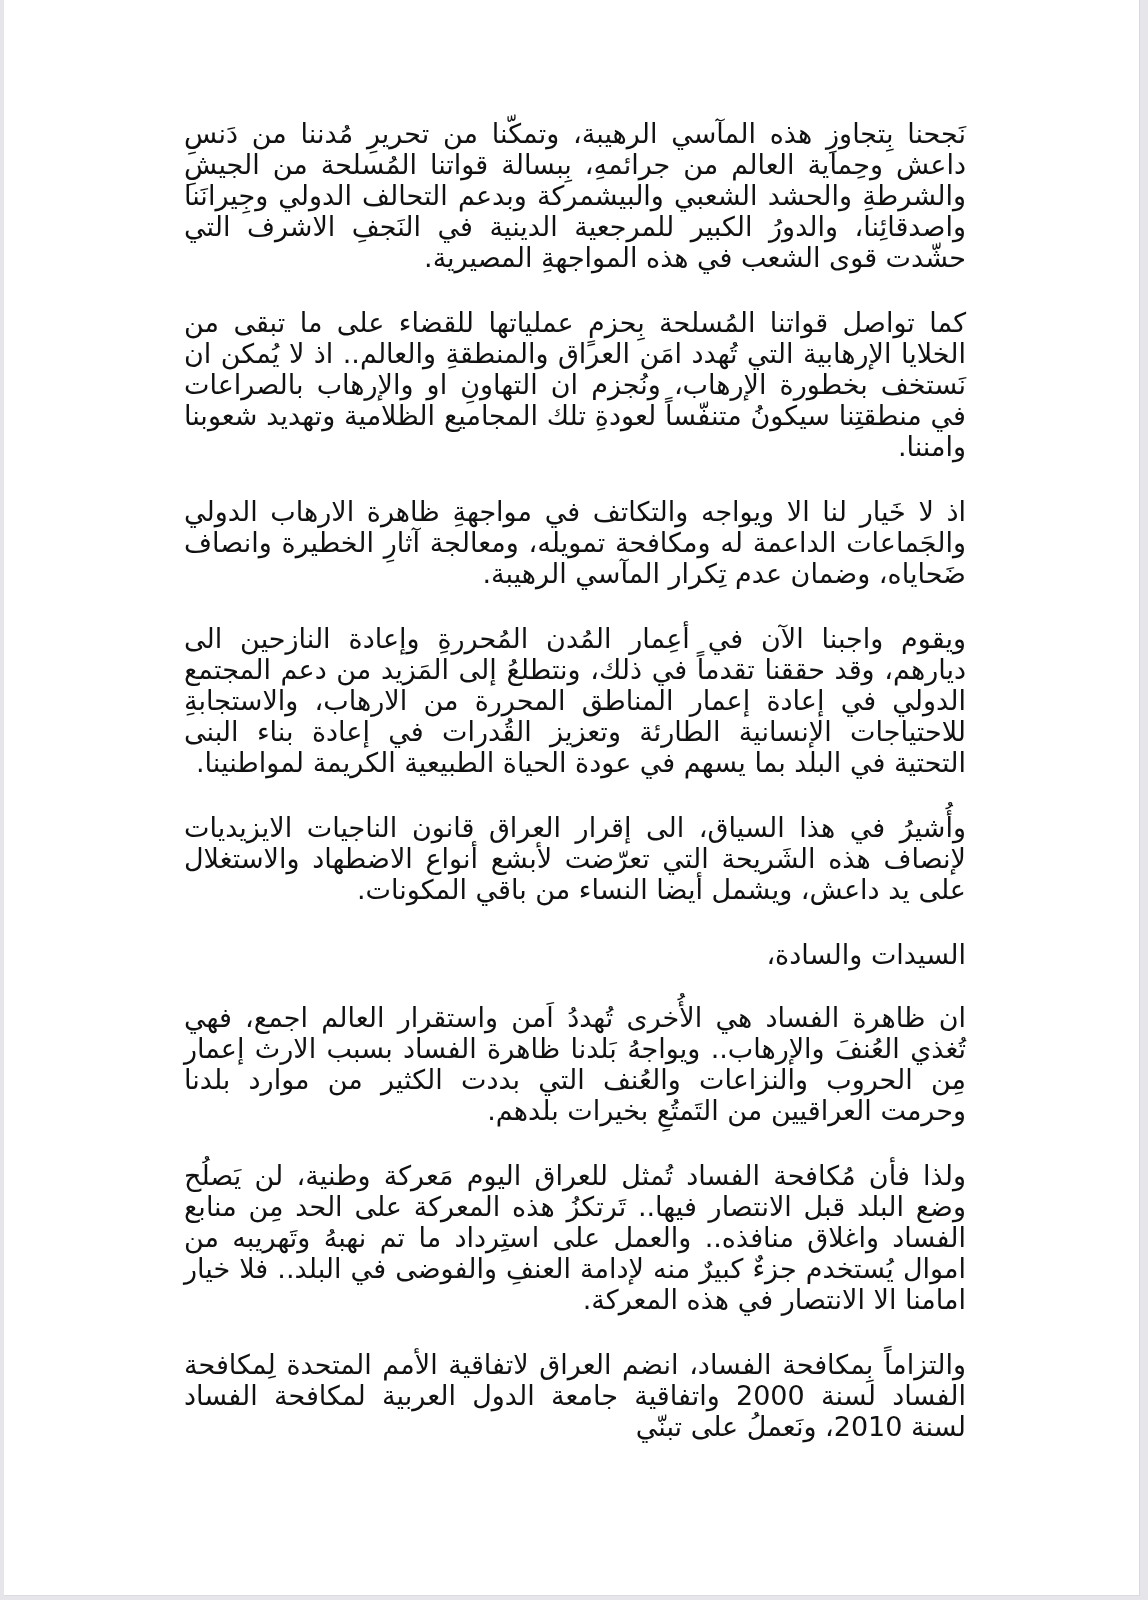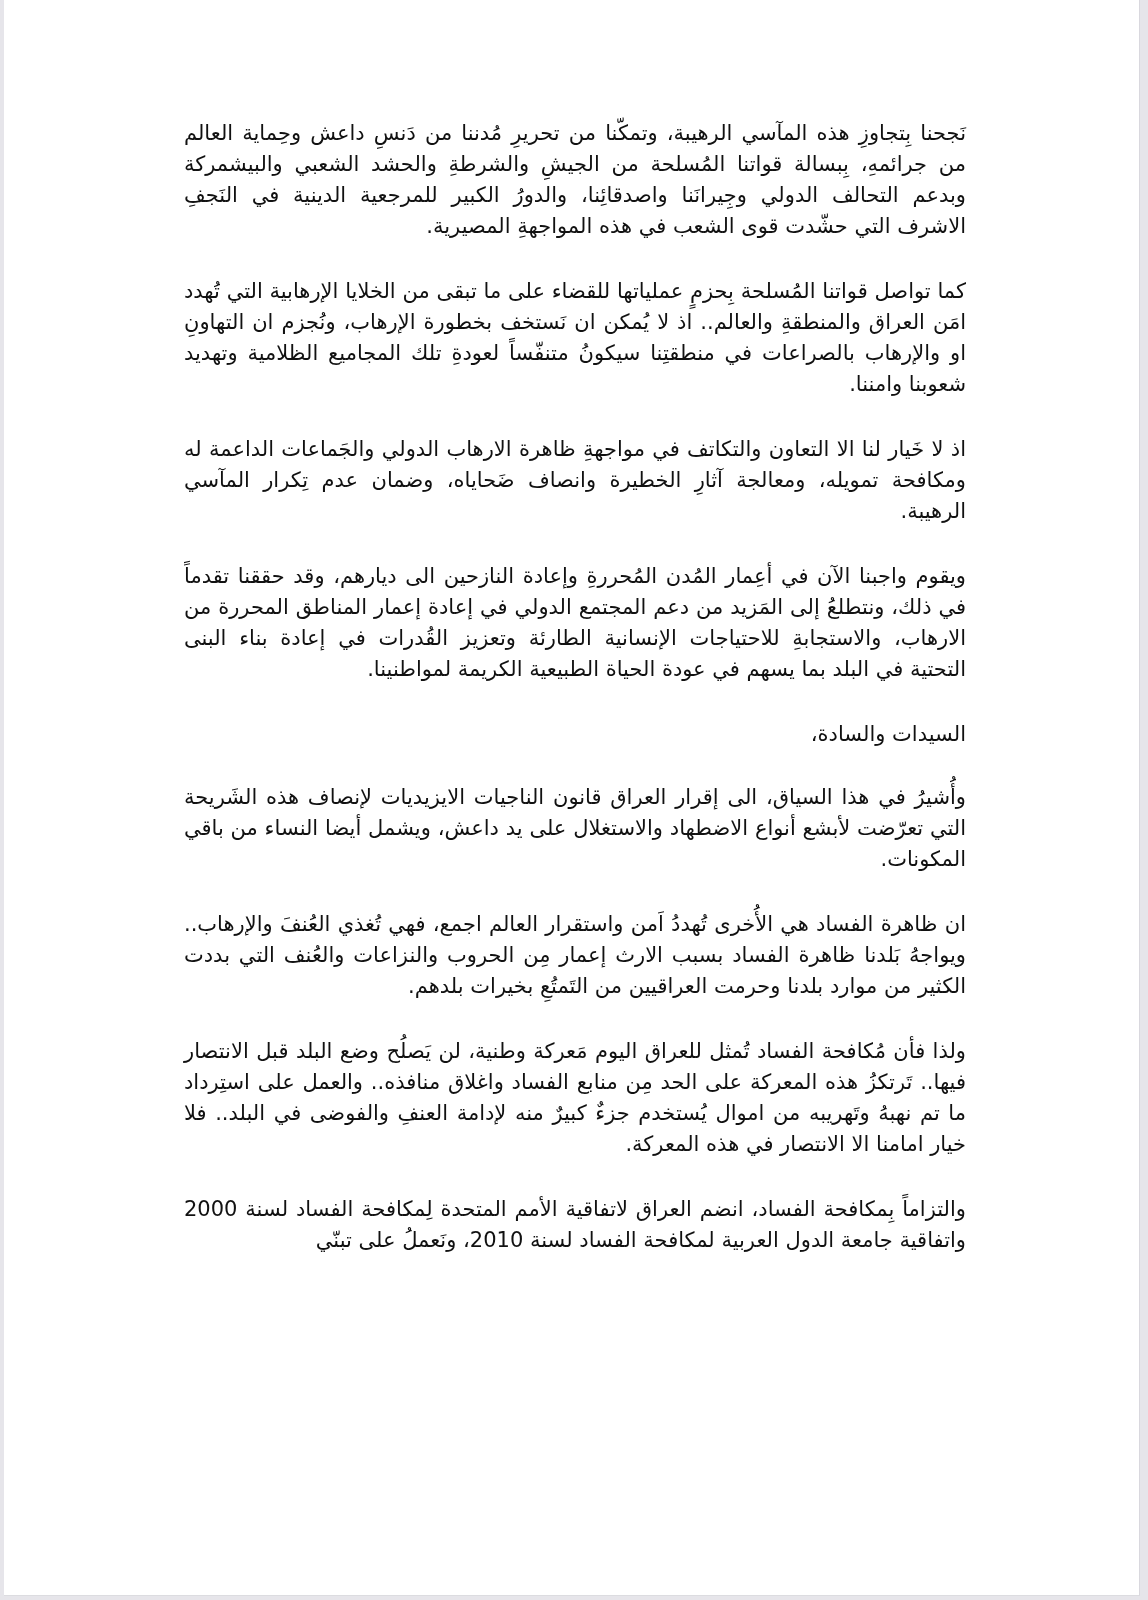--- a/index.html
+++ b/index.html
@@ -23,40 +23,40 @@
     }
     .content {
       position: absolute;
       left: 180px;
       top: 118px;
       width: 782px;
       direction: rtl;
       text-align: justify;
       text-align-last: right;
       font-family: "DejaVu Sans", sans-serif;
-      font-size: 21px;
+      font-size: 27px;
       line-height: 31px;
       color: #111111;
     }
     .para {
       margin: 0 0 34px 0;
       padding: 0;
     }
     .para.salutation {
       margin-bottom: 32px;
     }
   </style>
 </head>
 <body>
 
 <div class="page">
   <div class="content">
     <p class="para">نَجحنا بِتجاوزِ هذه المآسي الرهيبة، وتمكّنا من تحريرِ مُدننا من دَنسِ داعش وحِماية العالم من جرائمهِ، بِبسالة قواتنا المُسلحة من الجيشِ والشرطةِ والحشد الشعبي والبيشمركة وبدعم التحالف الدولي وجِيرانَنا واصدقائِنا، والدورُ الكبير للمرجعية الدينية في النَجفِ الاشرف التي حشّدت قوى الشعب في هذه المواجهةِ المصيرية.</p>
     <p class="para">كما تواصل قواتنا المُسلحة بِحزمٍ عملياتها للقضاء على ما تبقى من الخلايا الإرهابية التي تُهدد امَن العراق والمنطقةِ والعالم.. اذ لا يُمكن ان نَستخف بخطورة الإرهاب، ونُجزم ان التهاونِ او والإرهاب بالصراعات في منطقتِنا سيكونُ متنفّساً لعودةِ تلك المجاميع الظلامية وتهديد شعوبنا وامننا.</p>
-    <p class="para">اذ لا خَيار لنا الا التعاون والتكاتف في مواجهةِ ظاهرة الارهاب الدولي والجَماعات الداعمة له ومكافحة تمويله، ومعالجة آثارِ الخطيرة وانصاف ضَحاياه، وضمان عدم تِكرار المآسي الرهيبة.</p>
+    <p class="para">اذ لا خَيار لنا الا ويواجه والتكاتف في مواجهةِ ظاهرة الارهاب الدولي والجَماعات الداعمة له ومكافحة تمويله، ومعالجة آثارِ الخطيرة وانصاف ضَحاياه، وضمان عدم تِكرار المآسي الرهيبة.</p>
     <p class="para">ويقوم واجبنا الآن في أعِمار المُدن المُحررةِ وإعادة النازحين الى ديارهم، وقد حققنا تقدماً في ذلك، ونتطلعُ إلى المَزيد من دعم المجتمع الدولي في إعادة إعمار المناطق المحررة من الارهاب، والاستجابةِ للاحتياجات الإنسانية الطارئة وتعزيز القُدرات في إعادة بناء البنى التحتية في البلد بما يسهم في عودة الحياة الطبيعية الكريمة لمواطنينا.</p>
+    <p class="para">وأُشيرُ في هذا السياق، الى إقرار العراق قانون الناجيات الايزيديات لإنصاف هذه الشَريحة التي تعرّضت لأبشع أنواع الاضطهاد والاستغلال على يد داعش، ويشمل أيضا النساء من باقي المكونات.</p>
     <p class="para salutation">السيدات والسادة،</p>
-    <p class="para">وأُشيرُ في هذا السياق، الى إقرار العراق قانون الناجيات الايزيديات لإنصاف هذه الشَريحة التي تعرّضت لأبشع أنواع الاضطهاد والاستغلال على يد داعش، ويشمل أيضا النساء من باقي المكونات.</p>
     <p class="para">ان ظاهرة الفساد هي الأُخرى تُهددُ اَمن واستقرار العالم اجمع، فهي تُغذي العُنفَ والإرهاب.. ويواجهُ بَلدنا ظاهرة الفساد بسبب الارث إعمار مِن الحروب والنزاعات والعُنف التي بددت الكثير من موارد بلدنا وحرمت العراقيين من التَمتُعِ بخيرات بلدهم.</p>
     <p class="para">ولذا فأن مُكافحة الفساد تُمثل للعراق اليوم مَعركة وطنية، لن يَصلُح وضع البلد قبل الانتصار فيها.. تَرتكزُ هذه المعركة على الحد مِن منابع الفساد واغلاق منافذه.. والعمل على استِرداد ما تم نهبهُ وتَهريبه من اموال يُستخدم جزءٌ كبيرٌ منه لإدامة العنفِ والفوضى في البلد.. فلا خيار امامنا الا الانتصار في هذه المعركة.</p>
     <p class="para">والتزاماً بِمكافحة الفساد، انضم العراق لاتفاقية الأمم المتحدة لِمكافحة الفساد لسنة 2000 واتفاقية جامعة الدول العربية لمكافحة الفساد لسنة 2010، ونَعملُ على تبنّي</p>
   </div>
 </div>
 
 </body></html>

